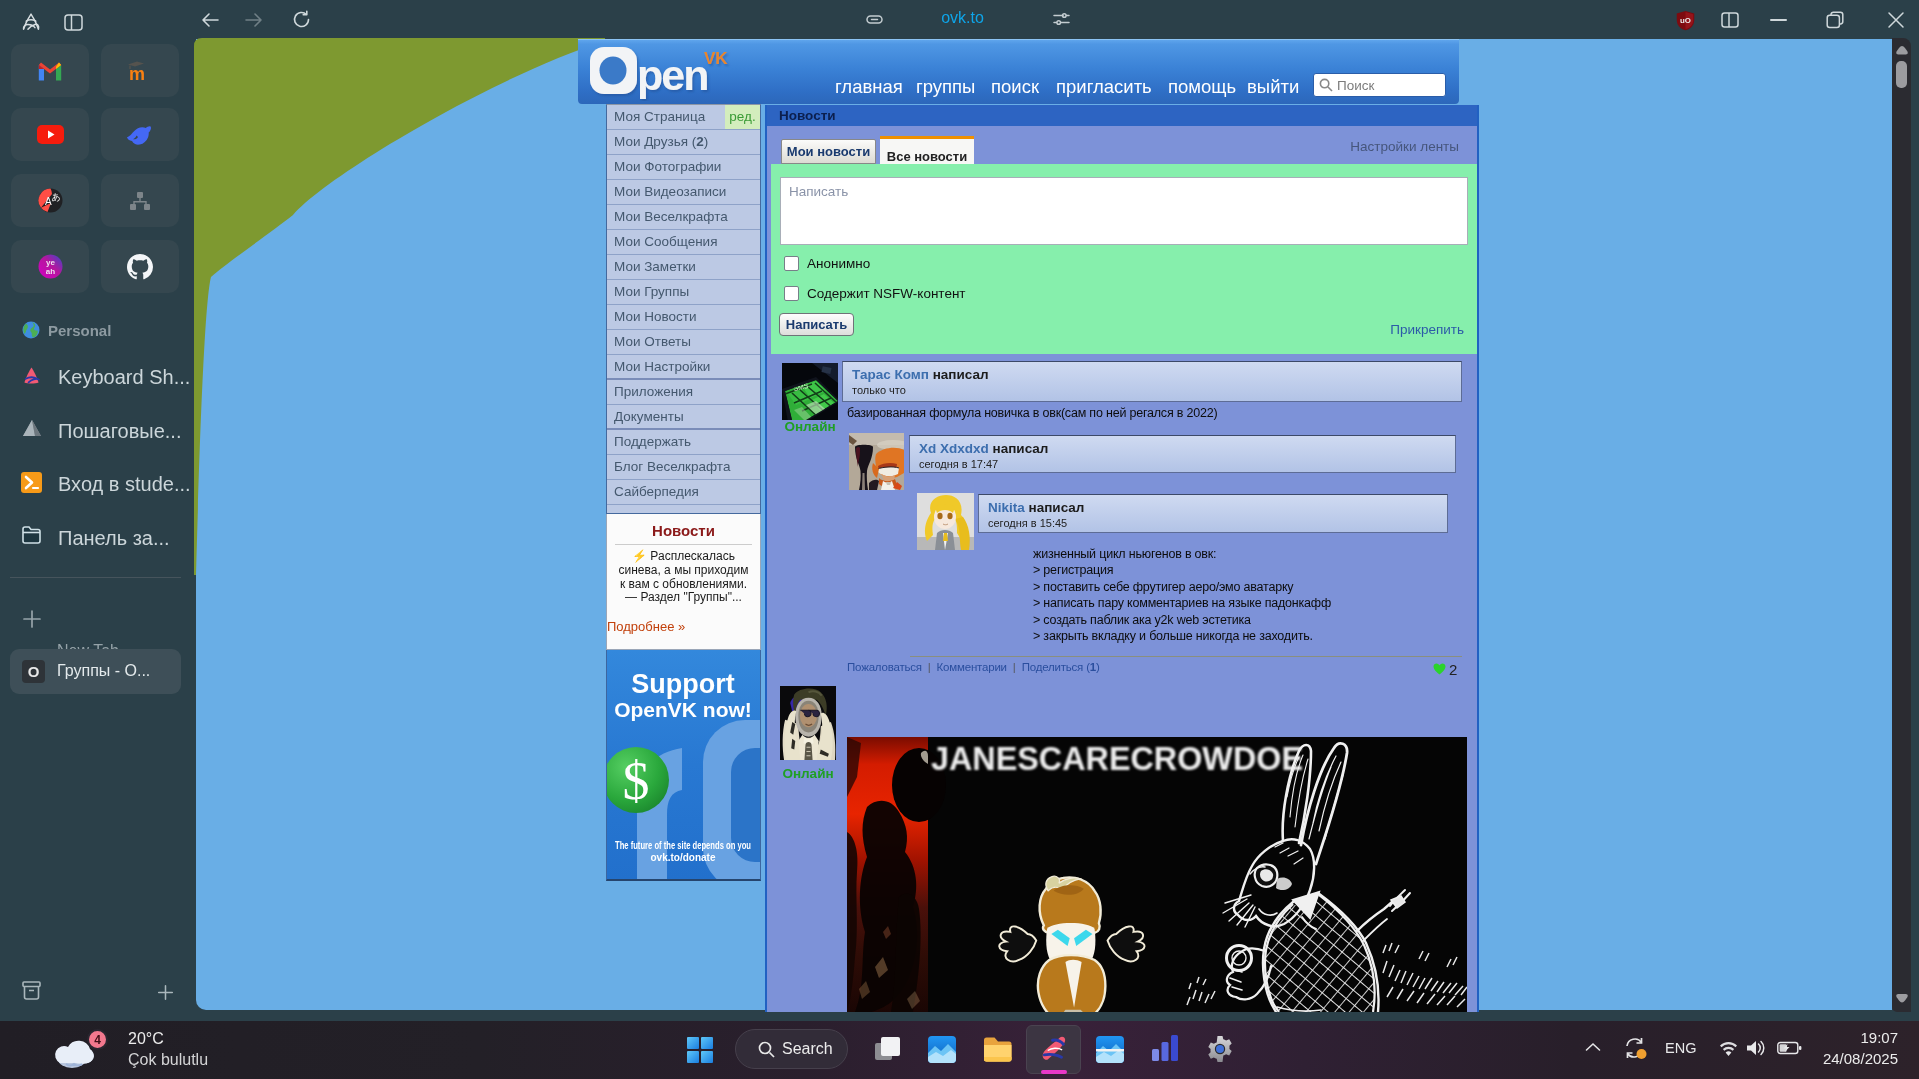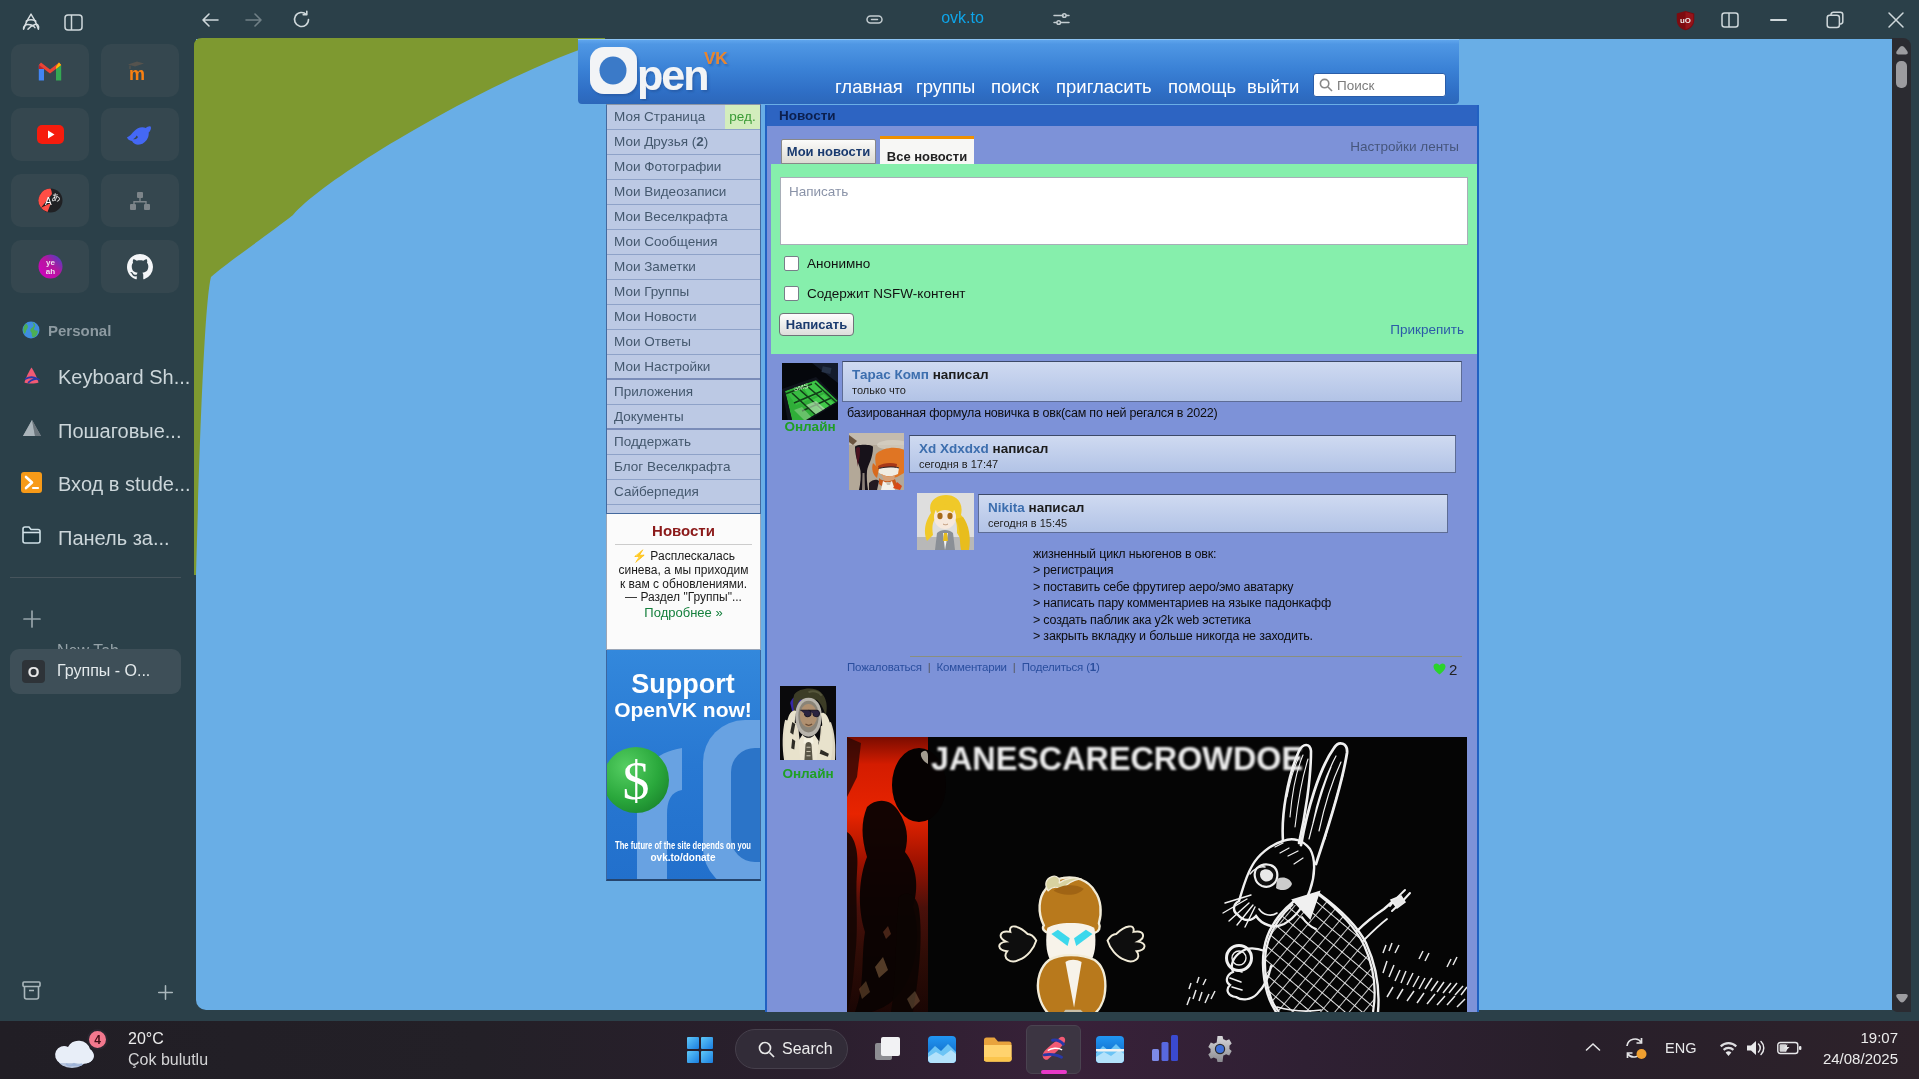--- a/index.html
+++ b/index.html
@@ -262,21 +262,21 @@
     <div class="mrow">Сайберпедия</div>
     <div style="height:8px;"></div>
   </div>
 
   <div class="abs" id="sidebox" style="left:606px;top:514px;width:155px;height:136px;background:#fbfbfb;border:1px solid #9aa6b8;border-top:none;">
     <div style="text-align:center;font-size:15px;font-weight:bold;color:#8b1a1a;padding-top:8px;">Новости</div>
     <div style="margin:5px 8px 5px;border-top:1px solid #ccc;"></div>
     <div style="text-align:center;font-size:12px;color:#1a1a1a;line-height:13.8px;">
       <span style="color:#f57f17;">⚡</span> Расплескалась<br>синева, а мы приходим<br>к вам с обновлениями.<br>— Раздел "Группы"...
     </div>
-    <div style="text-align:center;font-size:13px;color:#15803d;">Подробнее »</div>
+    <div style="font-size:13px;color:#c2410c;margin-top:14px;">Подробнее »</div>
   </div>
 
   <div class="abs" id="banner" style="left:606px;top:650px;width:155px;height:231px;overflow:hidden;border:1px solid #3c66a0;border-top:none;border-bottom:2px solid #26456e;">
     <svg width="153" height="229" viewBox="0 0 153 229">
       <defs>
         <linearGradient id="bbg" x1="0" y1="0" x2="0" y2="1">
             <stop offset="0" stop-color="#3388dc"></stop>
             <stop offset=".5" stop-color="#2878d2"></stop>
             <stop offset="1" stop-color="#2270cc"></stop>
           </linearGradient>

